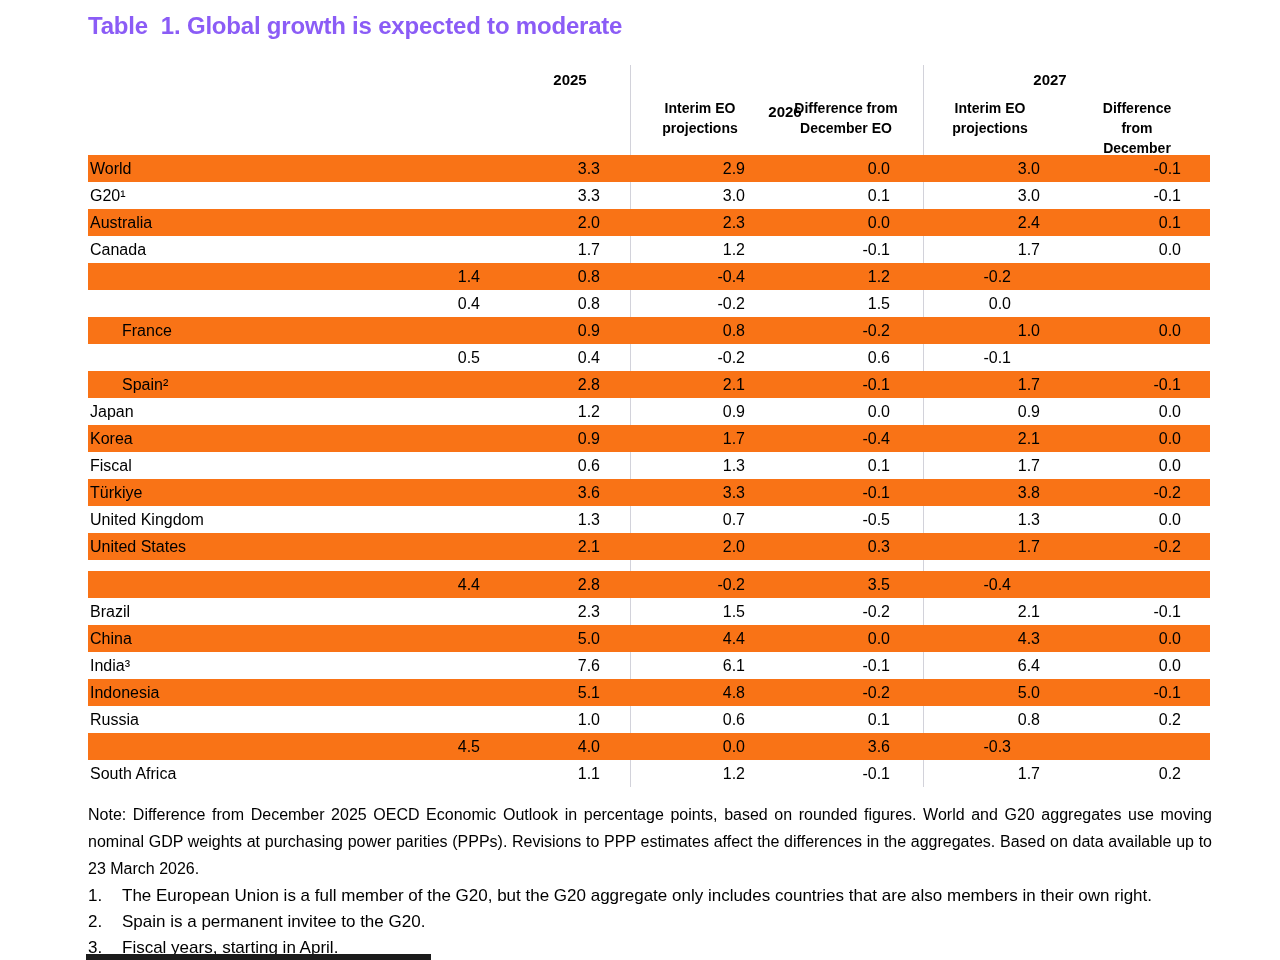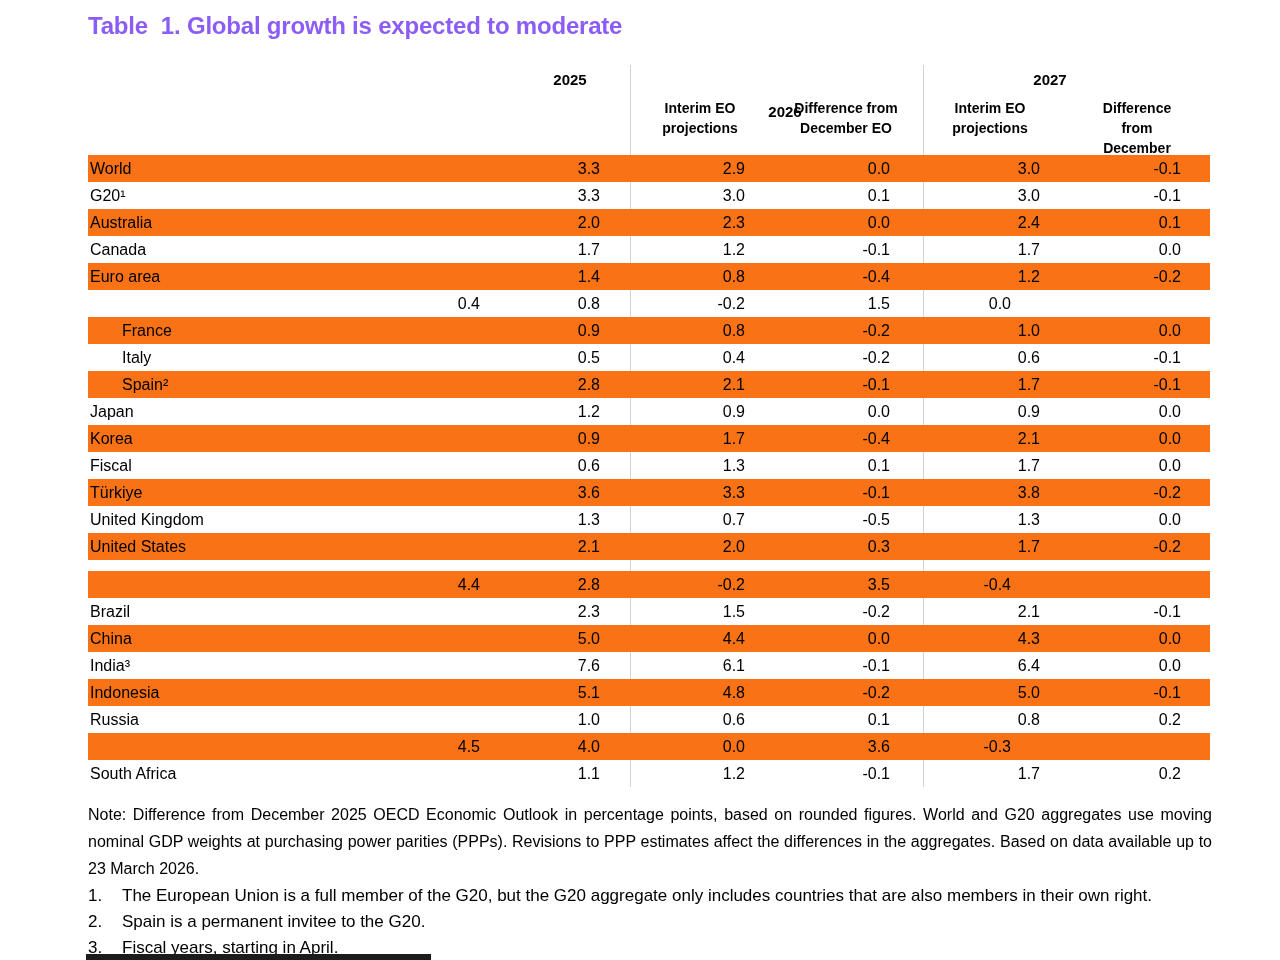--- a/index.html
+++ b/index.html
@@ -151,21 +151,20 @@
   </div>
       <div class="t-row">
     <div class="label">Canada</div>
     <div class="num">1.7</div>
     <div class="num">1.2</div>
     <div class="num">-0.1</div>
     <div class="num">1.7</div>
     <div class="num last">0.0</div>
   </div>
       <div class="t-row shaded">
-    <div class="label">Euro area</div>
     <div class="num">1.4</div>
     <div class="num">0.8</div>
     <div class="num">-0.4</div>
     <div class="num">1.2</div>
     <div class="num last">-0.2</div>
   </div>
       <div class="t-row">
     <div class="num">0.4</div>
     <div class="num">0.8</div>
     <div class="num">-0.2</div>
@@ -174,21 +173,20 @@
   </div>
       <div class="t-row shaded">
     <div class="label indent">France</div>
     <div class="num">0.9</div>
     <div class="num">0.8</div>
     <div class="num">-0.2</div>
     <div class="num">1.0</div>
     <div class="num last">0.0</div>
   </div>
       <div class="t-row">
-    <div class="label indent">Italy</div>
     <div class="num">0.5</div>
     <div class="num">0.4</div>
     <div class="num">-0.2</div>
     <div class="num">0.6</div>
     <div class="num last">-0.1</div>
   </div>
       <div class="t-row shaded">
     <div class="label indent">Spain²</div>
     <div class="num">2.8</div>
     <div class="num">2.1</div>

